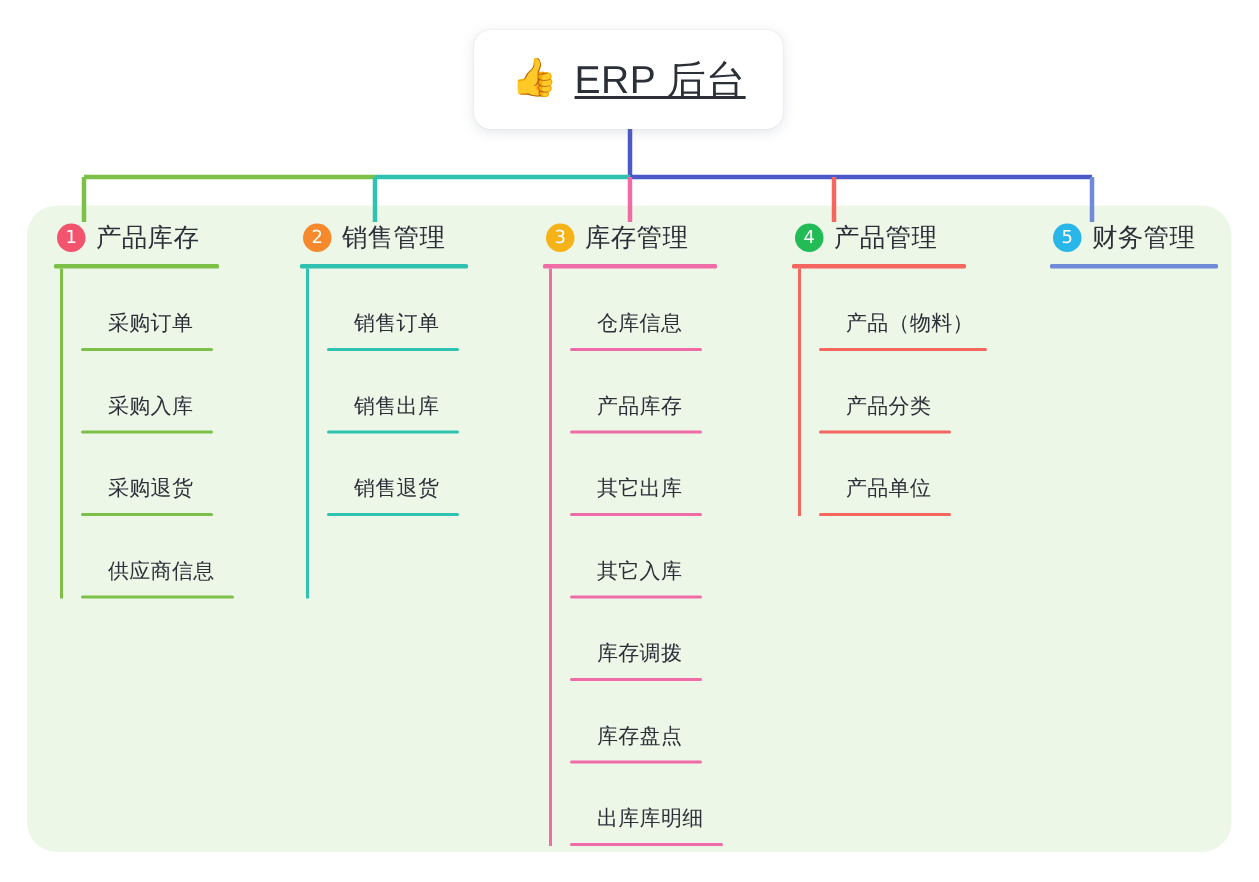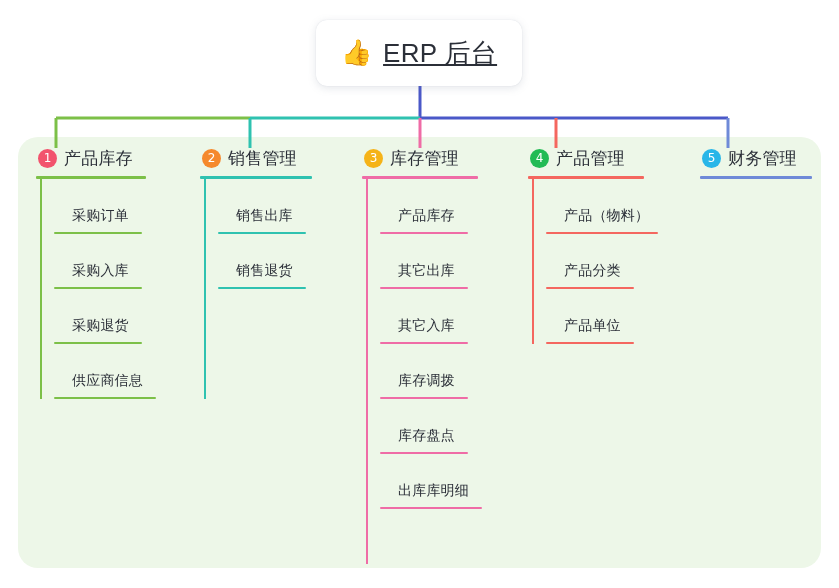--- a/index.html
+++ b/index.html
@@ -195,38 +195,46 @@
       </div>
       <div class="branch" style="left: 200px;">
         <div class="branch-header">
           <span class="badge" style="background: rgb(245, 137, 44);">2</span>
           <span class="branch-title">销售管理</span>
         </div>
         <div class="header-rule" style="background: rgb(47, 194, 176); width: 112px;"></div>
         <div class="items">
           <div class="spine" style="background: rgb(47, 194, 176); height: 220px;"></div>
           <div class="item">
+            <span class="item-label">销售订单</span>
+            <div class="item-rule" style="background: rgb(47, 194, 176); width: 88px;"></div>
+          </div>
+          <div class="item">
             <span class="item-label">销售出库</span>
             <div class="item-rule" style="background: rgb(47, 194, 176); width: 88px;"></div>
           </div>
           <div class="item">
             <span class="item-label">销售退货</span>
             <div class="item-rule" style="background: rgb(47, 194, 176); width: 88px;"></div>
           </div>
         </div>
       </div>
       <div class="branch" style="left: 362px;">
         <div class="branch-header">
           <span class="badge" style="background: rgb(245, 179, 24);">3</span>
           <span class="branch-title">库存管理</span>
         </div>
         <div class="header-rule" style="background: rgb(239, 108, 166); width: 116px;"></div>
         <div class="items">
           <div class="spine" style="background: rgb(239, 108, 166); height: 385px;"></div>
           <div class="item">
+            <span class="item-label">仓库信息</span>
+            <div class="item-rule" style="background: rgb(239, 108, 166); width: 88px;"></div>
+          </div>
+          <div class="item">
             <span class="item-label">产品库存</span>
             <div class="item-rule" style="background: rgb(239, 108, 166); width: 88px;"></div>
           </div>
           <div class="item">
             <span class="item-label">其它出库</span>
             <div class="item-rule" style="background: rgb(239, 108, 166); width: 88px;"></div>
           </div>
           <div class="item">
             <span class="item-label">其它入库</span>
             <div class="item-rule" style="background: rgb(239, 108, 166); width: 88px;"></div>

